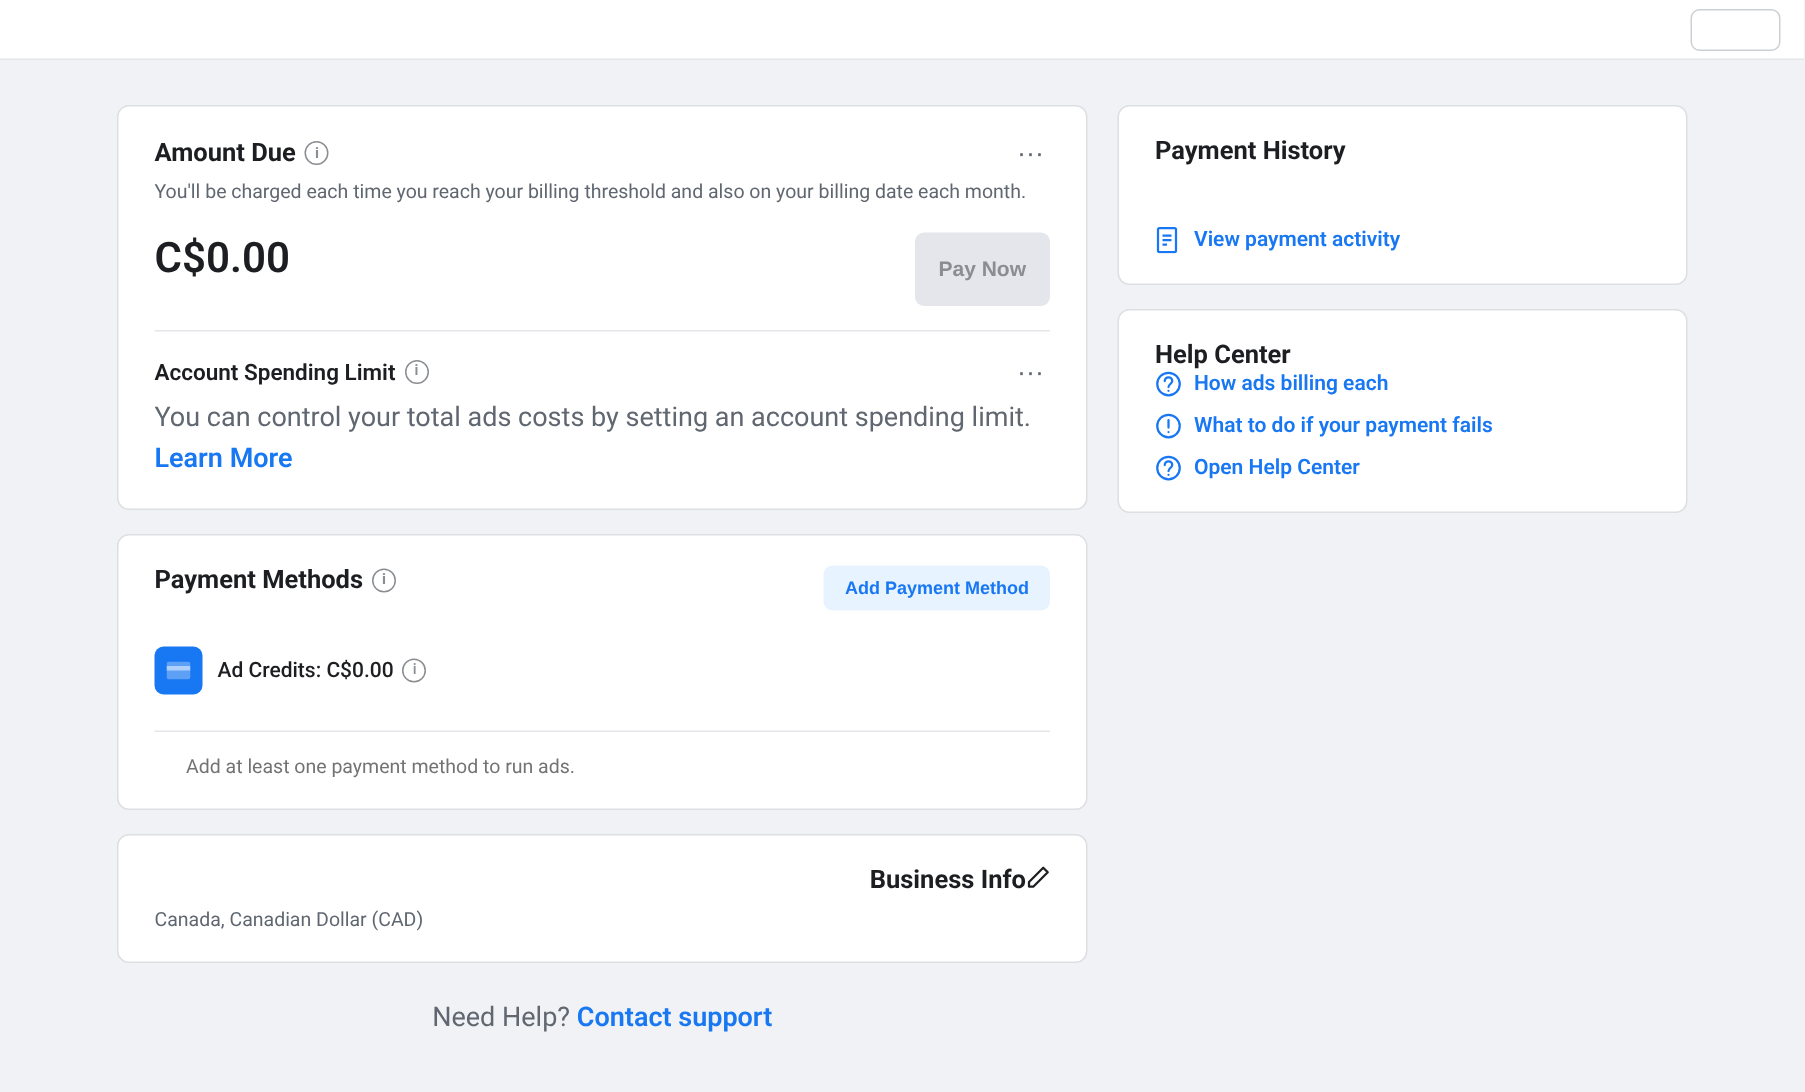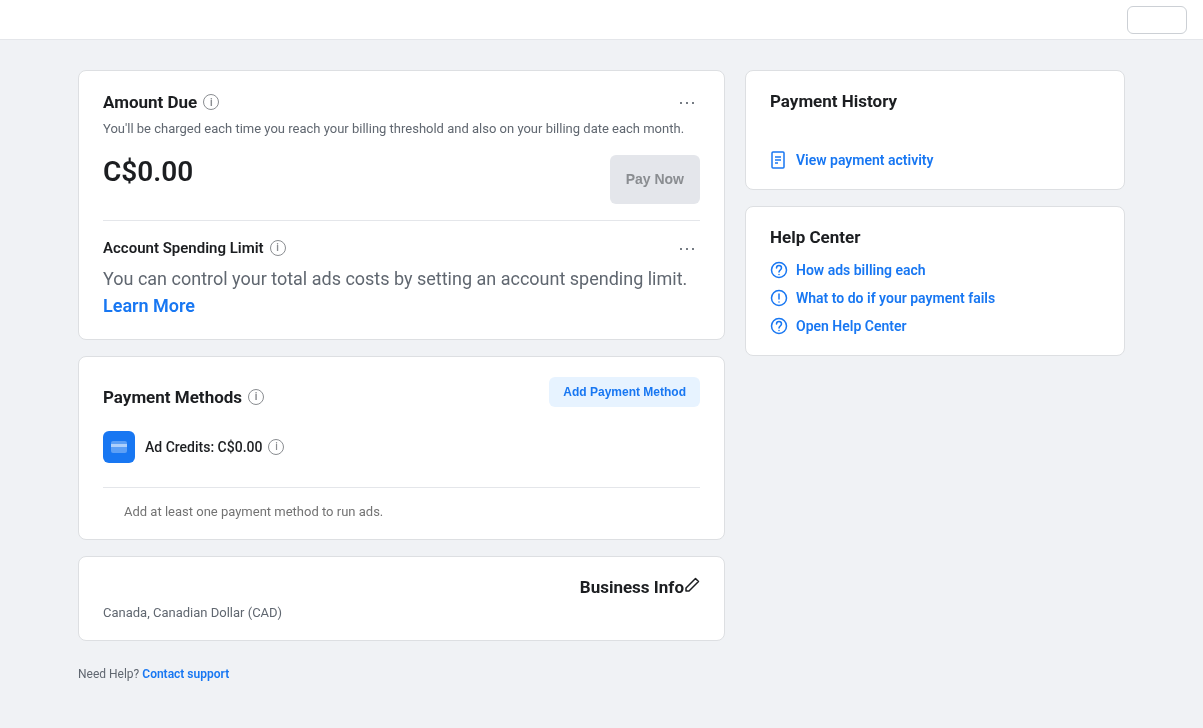--- a/index.html
+++ b/index.html
@@ -139,21 +139,21 @@
       margin-top: 6px;
     }
     .learn-more {
       color: #1877f2;
       text-decoration: none;
       font-weight: 600;
     }
     
     .payment-methods-header {
       display: flex;
-      align-items: flex-end;
+      align-items: flex-start;
       justify-content: space-between;
       margin-bottom: 16px;
     }
     .add-payment-btn {
       background: #e7f3ff;
       border: none;
       border-radius: 6px;
       padding: 8px 14px;
       font-size: 12px;
       font-weight: 600;
@@ -222,21 +222,20 @@
       gap: 8px;
       color: #1877f2;
       text-decoration: none;
       font-size: 14px;
       font-weight: 600;
       margin-top: 40px;
     }
     .help-center-title {
       font-size: 17px;
       font-weight: 700;
-      margin-bottom: 14px;
     }
     .help-link {
       display: flex;
       align-items: center;
       gap: 8px;
       color: #1877f2;
       text-decoration: none;
       font-size: 14px;
       font-weight: 600;
       margin-bottom: 10px;
@@ -244,23 +243,23 @@
     .help-link:last-child {
       margin-bottom: 0;
     }
     .help-icon {
       width: 18px;
       height: 18px;
       flex-shrink: 0;
       color: #1877f2;
     }
     .footer-help {
-      text-align: left;
+      text-align: center;
       color: #606770;
-      font-size: 12px;
+      font-size: 18px;
       padding: 10px 0 20px;
     }
     .footer-help a {
       color: #1877f2;
       text-decoration: none;
       font-weight: 600;
     }
     .receipt-icon {
       width: 18px;
       height: 18px;

